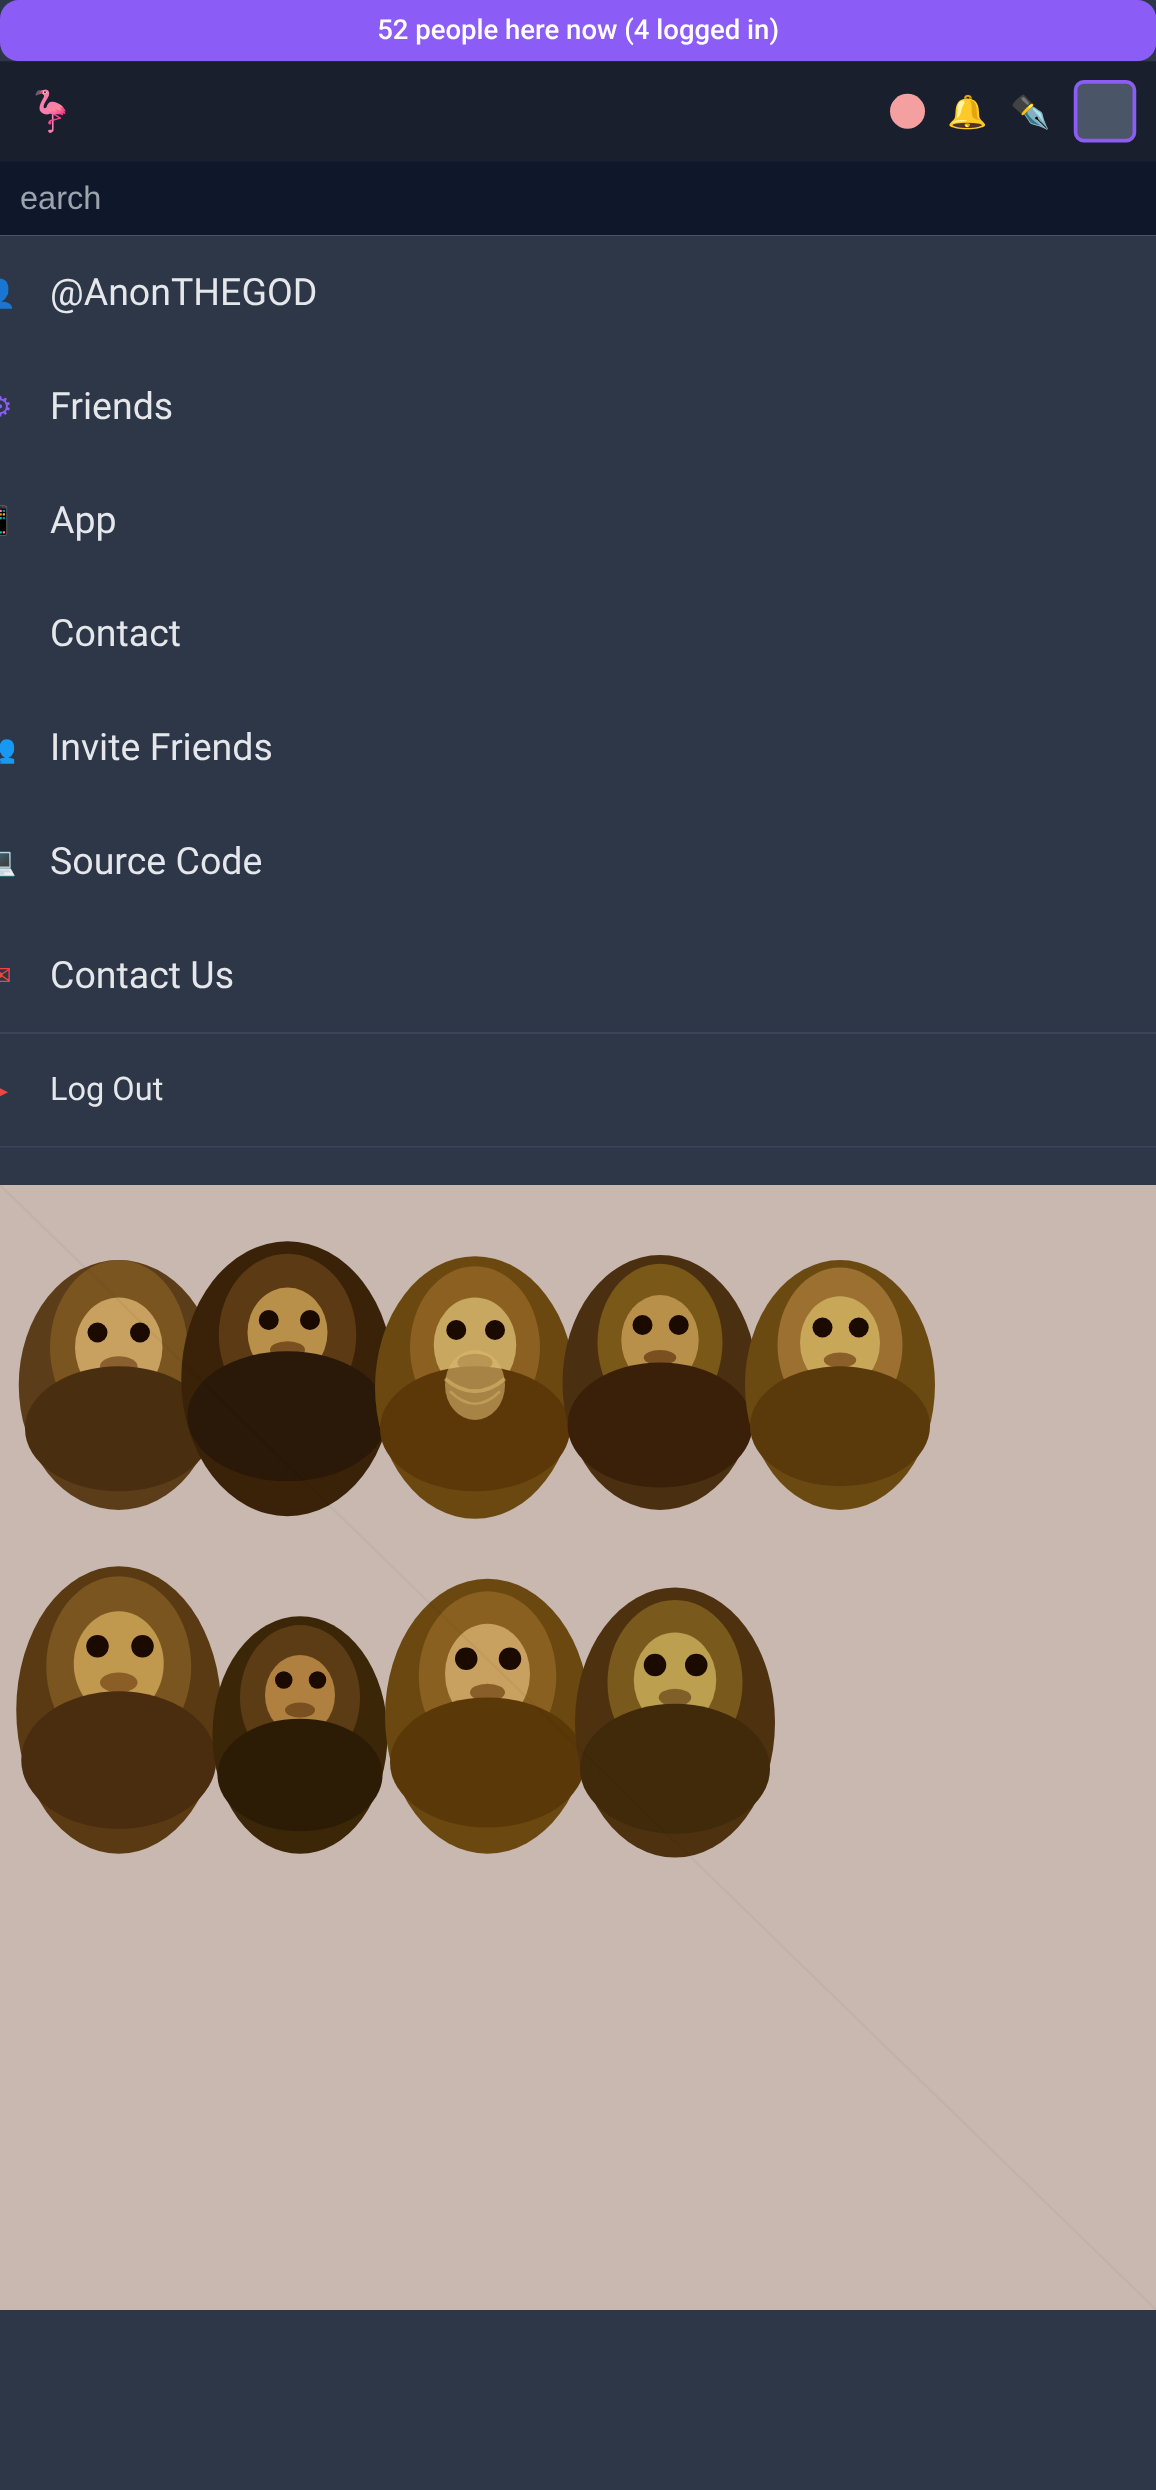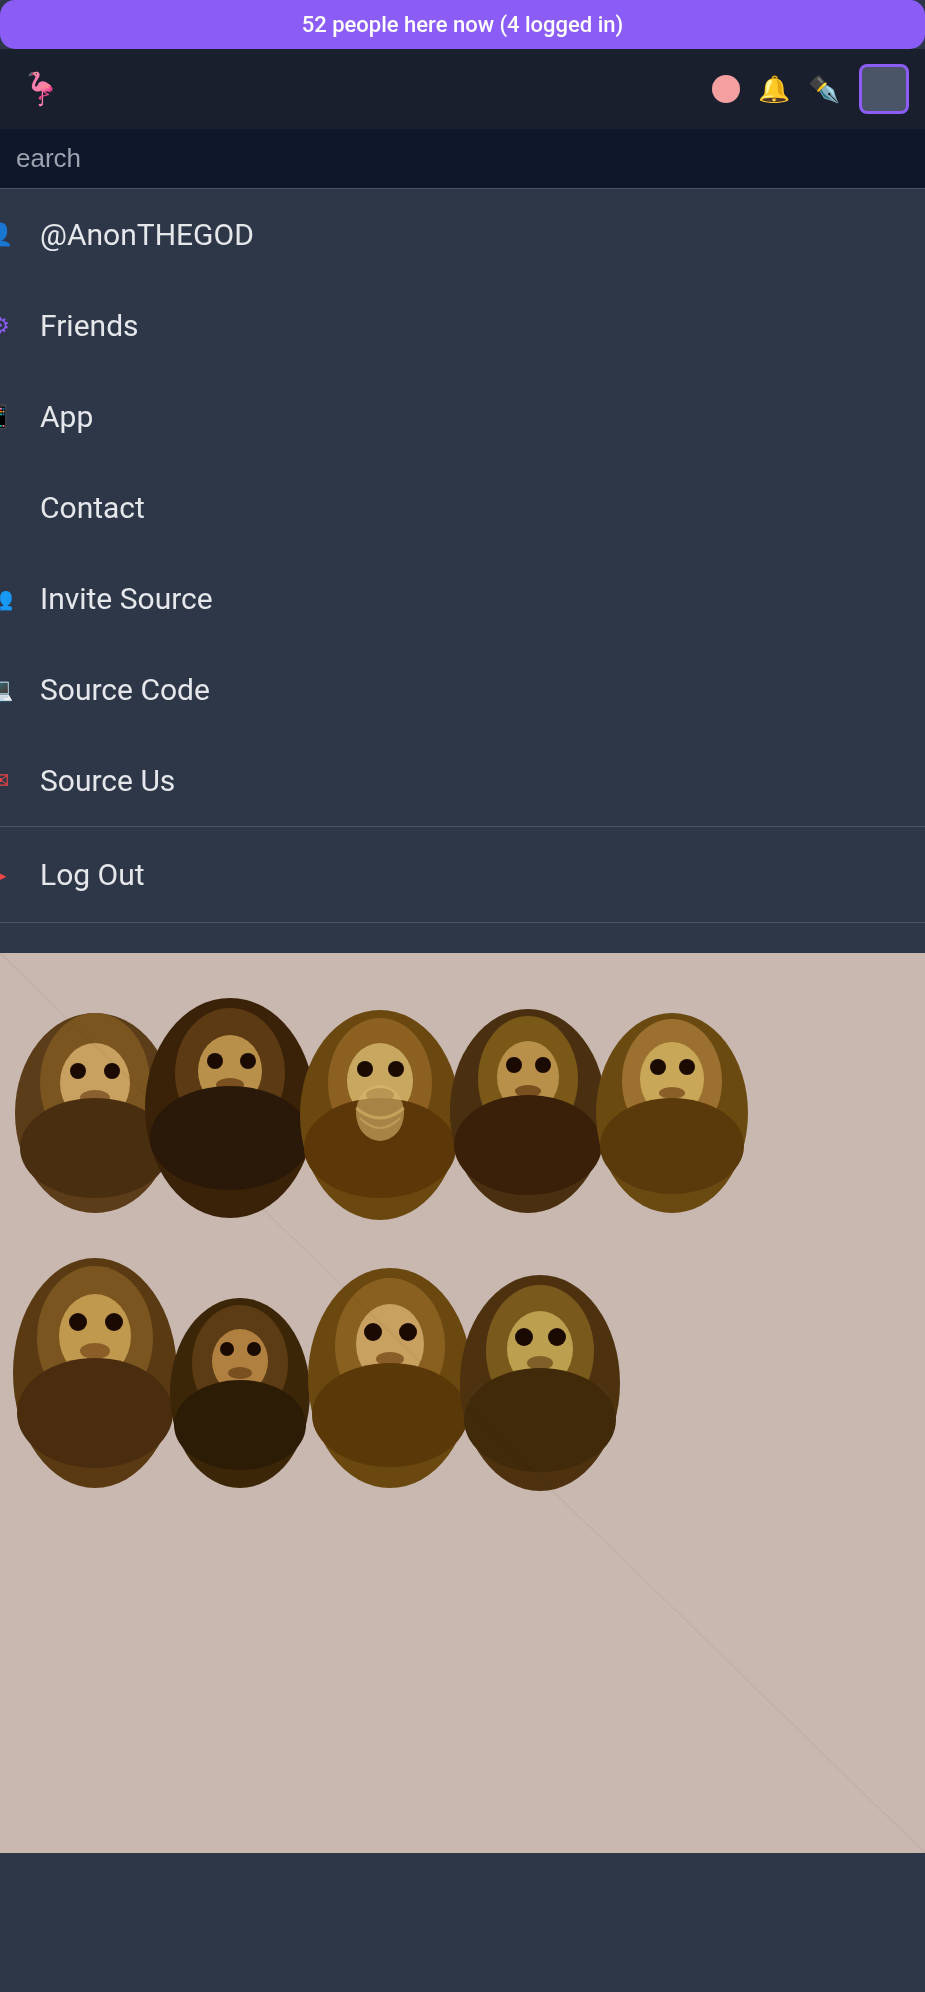--- a/index.html
+++ b/index.html
@@ -172,21 +172,21 @@
 
     .logout-icon {
       position: absolute;
       left: -12px;
       color: #ef4444;
       font-size: 24px;
     }
 
     .logout-label {
       color: #e5e7eb;
-      font-size: 30px;
+      font-size: 26px;
       font-weight: 400;
       padding-left: 20px;
     }
 
     
     .bottom-padding {
       width: 100%;
       height: 30px;
       background: #2d3748;
     }
@@ -251,31 +251,31 @@
     <span class="menu-label">App</span>
   </div>
 
   <div class="menu-item">
     <span class="menu-icon"></span>
     <span class="menu-label">Contact</span>
   </div>
 
   <div class="menu-item">
     <span class="menu-icon purple">👥</span>
-    <span class="menu-label">Invite Source</span>
+    <span class="menu-label">Invite Friends</span>
   </div>
 
   <div class="menu-item">
     <span class="menu-icon purple">💻</span>
     <span class="menu-label">Source Code</span>
   </div>
 
   <div class="menu-item">
     <span class="menu-icon red" style="color:#ef4444;">✉</span>
-    <span class="menu-label">Source Us</span>
+    <span class="menu-label">Contact Us</span>
   </div>
 
   <div class="divider"></div>
 
   <div class="logout-item">
     <span class="logout-icon" style="color:#ef4444;">▶</span>
     <span class="logout-label">Log Out</span>
   </div>
 
   <div class="divider"></div>

